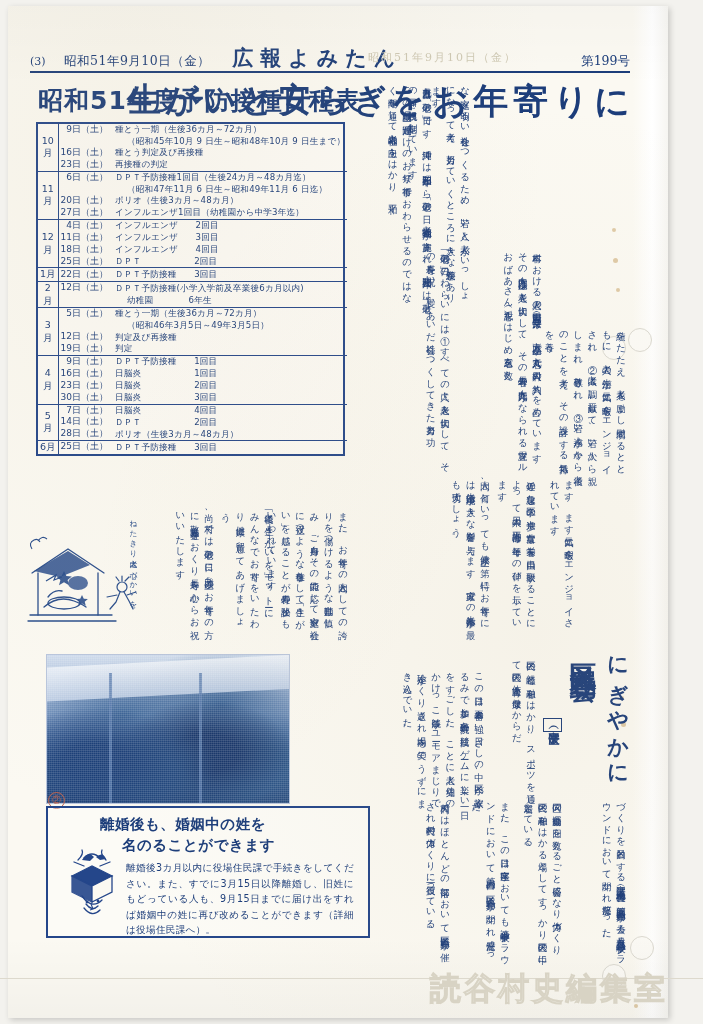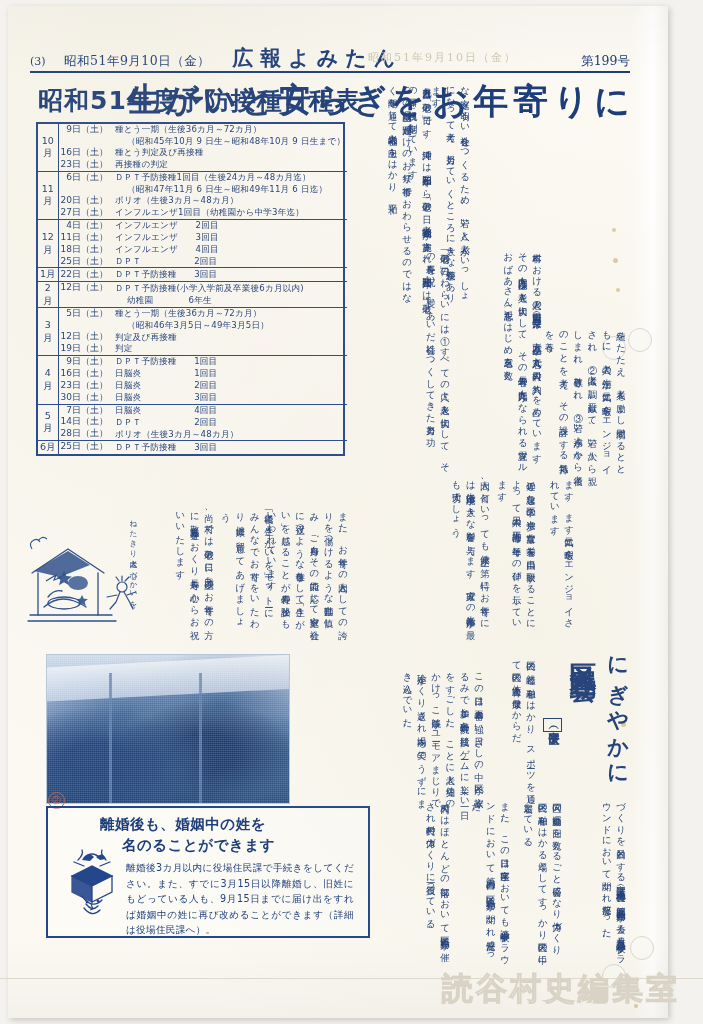--- a/index.html
+++ b/index.html
@@ -113,21 +113,21 @@
         font-family:"DejaVu Sans","Liberation Sans",sans-serif;}
   #undoukai-sub{position:absolute;right:106px;top:712px;writing-mode:vertical-rl;
         font-size:11px;font-weight:bold;color:#1c3d7a;letter-spacing:1px;
         border:1.4px solid #1c3d7a;padding:3px 1px;
         font-family:"DejaVu Sans","Liberation Sans",sans-serif;}
 
   
   #watermark{position:absolute;left:430px;top:968px;font-size:31px;font-weight:bold;
         letter-spacing:3px;color:rgba(255,255,255,.15);
         -webkit-text-stroke:1px #d8d3c4;
-        font-family:"DejaVu Sans","Liberation Sans",sans-serif;margin-left:12px;}
+        font-family:"DejaVu Sans","Liberation Sans",sans-serif;}
   #wm-rule{position:absolute;left:0px;top:978px;width:703px;height:1px;background:#ddd9cd;}
 </style>
 </head>
 <body>
 
 <div id="scan">
   <div id="page">
 
     <div class="rightedge"></div>
     <div class="holepunch" style="top:322px;"></div>

